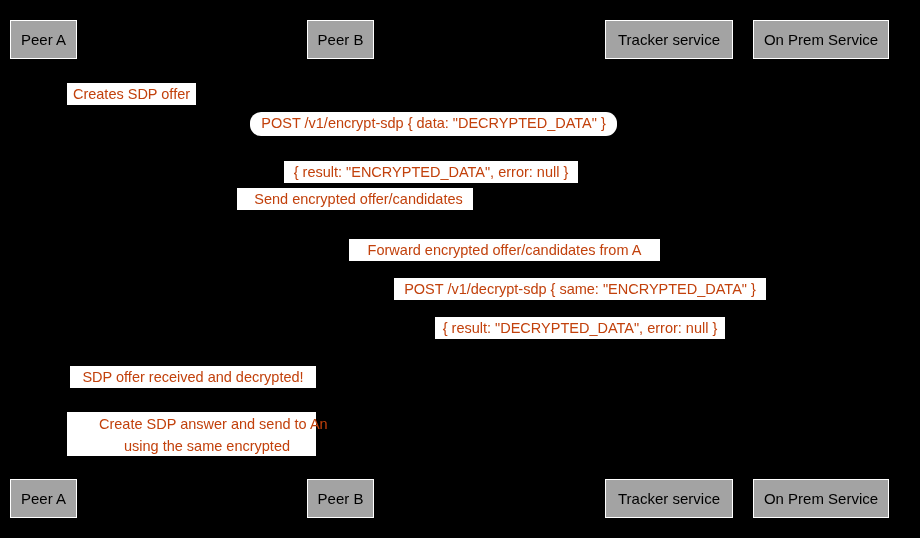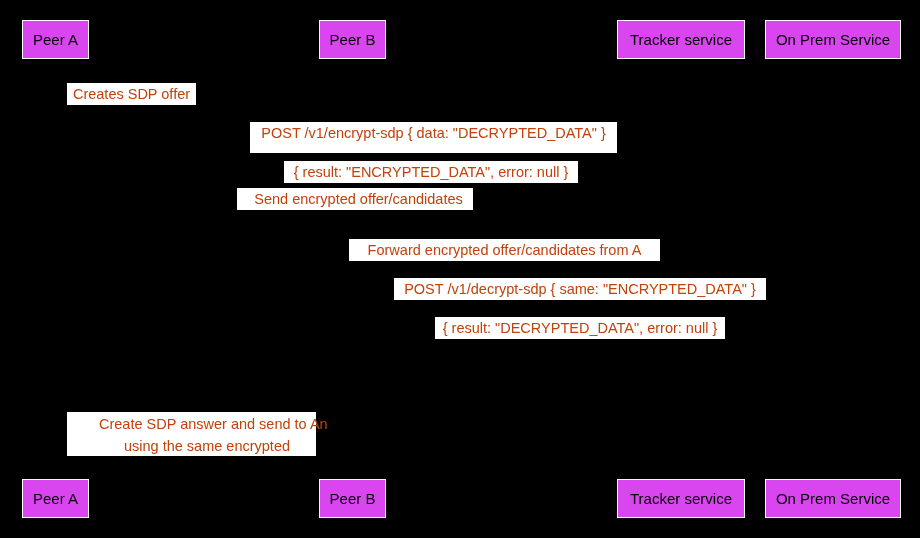--- a/index.html
+++ b/index.html
@@ -16,31 +16,30 @@
     -webkit-font-smoothing: antialiased;
   }
   #diagram {
     position: absolute;
     inset: 0;
     width: 920px;
     height: 538px;
   }
   .participant {
     position: absolute;
-    background: #d946ef;
+    background: #a3a3a3;
     color: #000000;
     border: 1px solid #ffffff;
     box-sizing: border-box;
     font-size: 15px;
     line-height: 1;
     display: flex;
     align-items: center;
     justify-content: center;
     white-space: nowrap;
-    margin-left: 12px;
   }
   .lifeline {
     position: absolute;
     width: 1px;
     background: #000000;
   }
   .msg-label {
     position: absolute;
     background: #ffffff;
     color: #c2410c;
@@ -83,20 +82,21 @@
       <span>On Prem Service</span>
     </div>
     <div class="participant" style="left: 753px; top: 479px; width: 136px; height: 39px;">
       <span>On Prem Service</span>
     </div>
     <div class="lifeline" style="left: 43px; top: 59px; height: 420px;"></div>
     <div class="lifeline" style="left: 340px; top: 59px; height: 420px;"></div>
     <div class="lifeline" style="left: 668.5px; top: 59px; height: 420px;"></div>
     <div class="lifeline" style="left: 820.5px; top: 59px; height: 420px;"></div>
     <div class="msg-label" style="left: 67px; top: 83px; width: 129px; height: 22px;"><div>Creates SDP offer</div></div>
-    <div class="msg-label" style="left: 250px; top: 122px; width: 367px; height: 31px;"><div>POST /v1/encrypt-sdp { data: "DECRYPTED_DATA" }</div></div>
+    <div class="msg-label" style="left: 250px; top: 112px; width: 367px; height: 24px; border-radius: 11px;"><div>POST /v1/encrypt-sdp { data: "DECRYPTED_DATA" }</div></div>
     <div class="msg-label" style="left: 284px; top: 161px; width: 294px; height: 22px;"><div>{ result: "ENCRYPTED_DATA", error: null }</div></div>
     <div class="msg-label" style="left: 237px; top: 188px; width: 236px; height: 22px; padding-left: 8px;"><div>Send encrypted offer/candidates</div></div>
     <div class="msg-label" style="left: 349px; top: 239px; width: 311px; height: 22px;"><div>Forward encrypted offer/candidates from A</div></div>
     <div class="msg-label" style="left: 394px; top: 278px; width: 372px; height: 22px;"><div>POST /v1/decrypt-sdp { same: "ENCRYPTED_DATA" }</div></div>
     <div class="msg-label" style="left: 435px; top: 317px; width: 290px; height: 22px;"><div>{ result: "DECRYPTED_DATA", error: null }</div></div>
+    <div class="msg-label" style="left: 70px; top: 366px; width: 246px; height: 22px;"><div>SDP offer received and decrypted!</div></div>
     <div class="msg-label two-line" style="left: 67px; top: 412px; width: 249px; height: 44px; padding-left: 32px;"><div>Create SDP answer and send to An</div><div>using the same encrypted</div></div>
   </div>
 
 </body></html>

